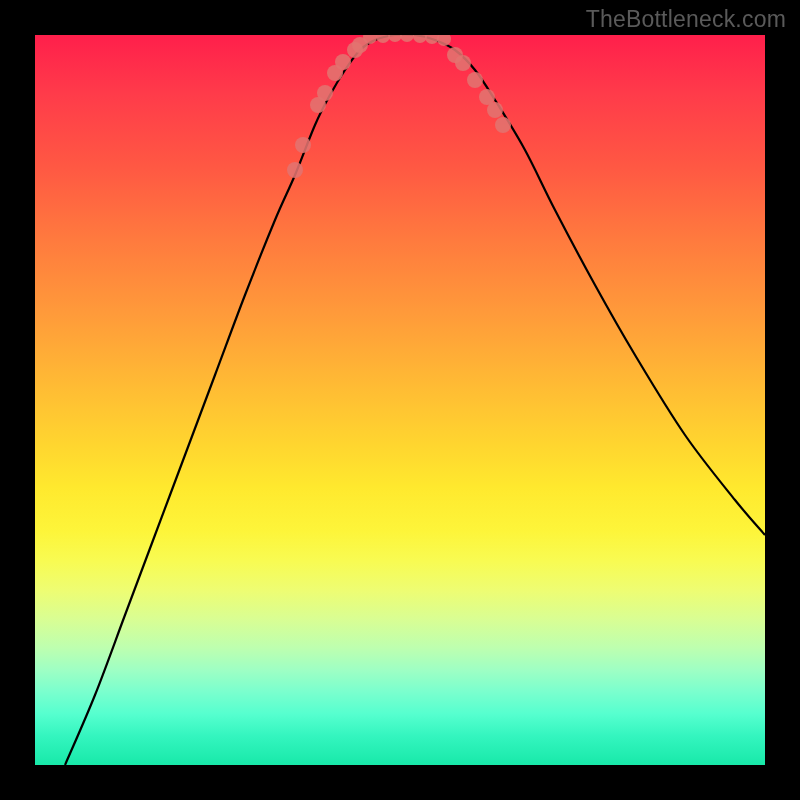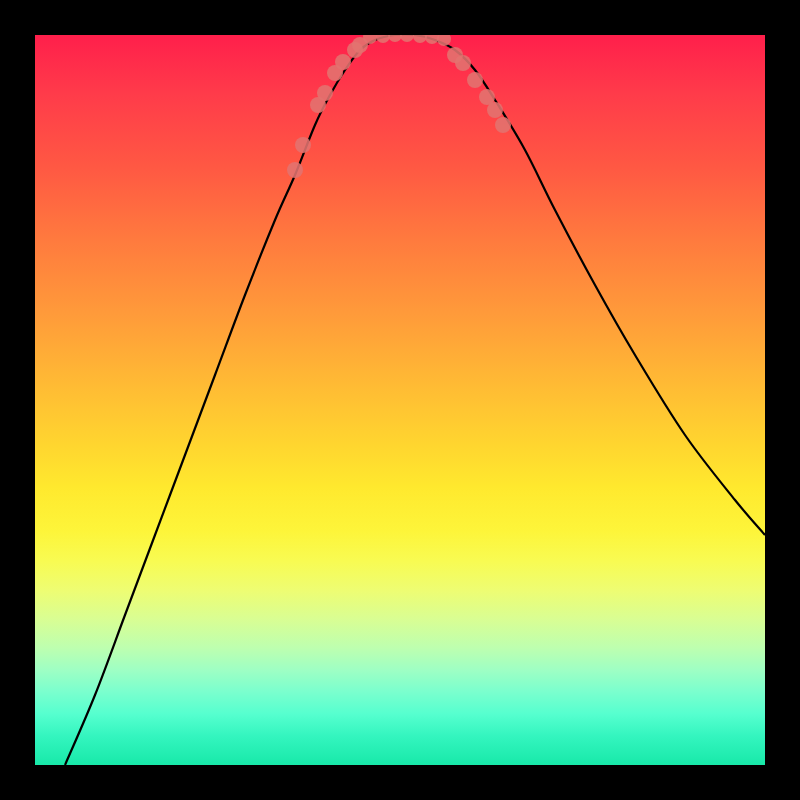--- a/index.html
+++ b/index.html
@@ -65,20 +65,21 @@
   }
   .dot {
     fill: #e2736f;
     fill-opacity: 0.88;
   }
 </style>
 </head>
 <body>
 
 <div class="frame">
+  <div class="watermark">TheBottleneck.com</div>
   <div class="plot">
     <svg class="curve" viewBox="0 0 730 730">
       <path id="curve-path" fill="none" stroke="#000" stroke-width="2.2" d="M 30 730 C 35 718.3333333333334, 50 685, 60 660 C 70 635, 80 606.6666666666666, 90 580 C 100 553.3333333333334, 110 526.6666666666666, 120 500 C 130 473.3333333333333, 140 446.6666666666667, 150 420 C 160 393.3333333333333, 170 366.6666666666667, 180 340 C 190 313.3333333333333, 200 285.8333333333333, 210 260 C 220 234.16666666666666, 231.66666666666666 205, 240 185 C 248.33333333333334 165, 253.33333333333334 155.83333333333334, 260 140 C 266.6666666666667 124.16666666666667, 274.1666666666667 103.33333333333333, 280 90 C 285.8333333333333 76.66666666666667, 290 69.16666666666667, 295 60 C 300 50.833333333333336, 305 42.5, 310 35 C 315 27.5, 320 20, 325 15 C 330 10, 334.1666666666667 7.5, 340 5 C 345.8333333333333 2.5, 353.3333333333333 0.8333333333333334, 360 0 C 366.6666666666667 -0.8333333333333334, 373.3333333333333 -0.8333333333333334, 380 0 C 386.6666666666667 0.8333333333333334, 393.3333333333333 2.5, 400 5 C 406.6666666666667 7.5, 413.3333333333333 10, 420 15 C 426.6666666666667 20, 433.3333333333333 26.666666666666664, 440 35 C 446.6666666666667 43.333333333333336, 451.6666666666667 51.666666666666664, 460 65 C 468.3333333333333 78.33333333333333, 480 96.66666666666667, 490 115 C 500 133.33333333333334, 508.3333333333333 152.5, 520 175 C 531.6666666666666 197.5, 546.6666666666666 225.83333333333334, 560 250 C 573.3333333333334 274.1666666666667, 585 295, 600 320 C 615 345, 633.3333333333334 375.8333333333333, 650 400 C 666.6666666666666 424.1666666666667, 686.6666666666666 448.3333333333333, 700 465 C 713.3333333333334 481.6666666666667, 725 494.1666666666667, 730 500"></path>
       <g id="dots-left">
           <circle cx="260" cy="135" r="8" class="dot"></circle>
           <circle cx="268" cy="110" r="8" class="dot"></circle>
           <circle cx="283" cy="70" r="8" class="dot"></circle>
           <circle cx="290" cy="58" r="8" class="dot"></circle>
           <circle cx="300" cy="38" r="8" class="dot"></circle>
           <circle cx="308" cy="27" r="8" class="dot"></circle>

